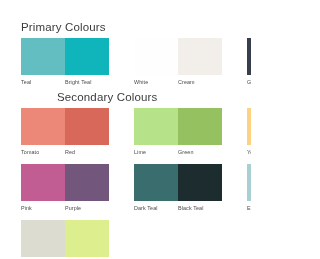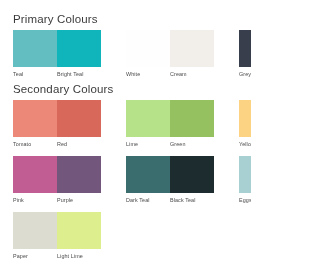--- a/index.html
+++ b/index.html
@@ -12,33 +12,33 @@
     height: 259px;
     background: #ffffff;
     font-family: "Liberation Sans", sans-serif;
     overflow: hidden;
   }
   .sheet {
     position: relative;
     width: 251px;
     height: 259px;
     box-sizing: border-box;
-    padding: 8px;
+    padding: 16px;
   }
   .section-title {
     font-size: 11.5px;
     font-weight: 400;
     color: #3b3b3b;
     letter-spacing: 0.15px;
     margin: 0;
     padding: 0 0 0 5px;
     line-height: 14px;
   }
   #primary-title { padding-top: 4px; }
-  #secondary-title { padding-top: 3px; }
+  #secondary-title { padding-top: 3px; margin-left: 36px; }
 
   .palette-row {
     display: flex;
     align-items: flex-start;
     padding-left: 5px;
     box-sizing: border-box;
     width: 251px;
   }
   
   .group {

